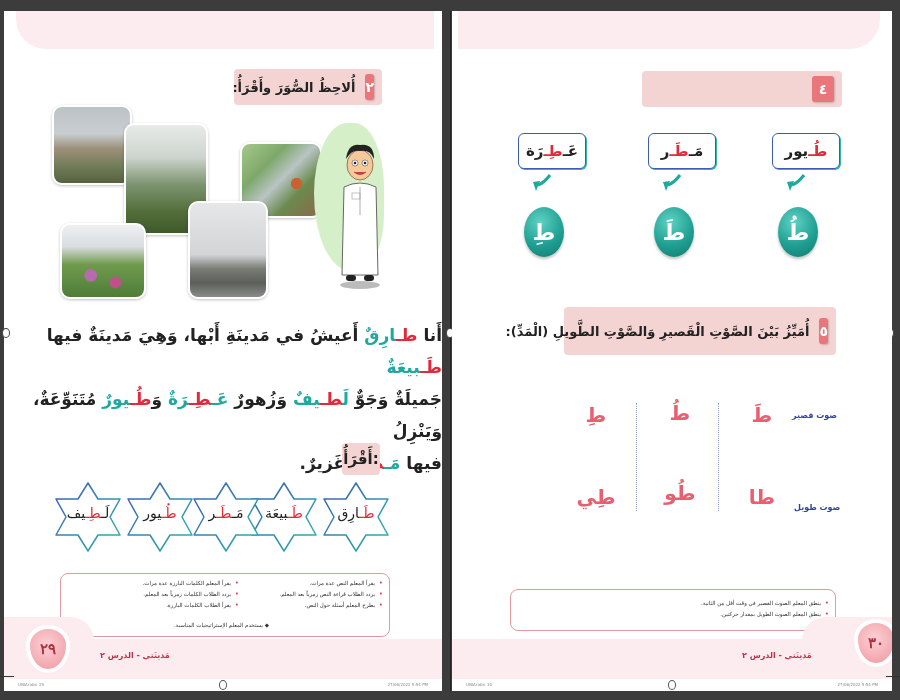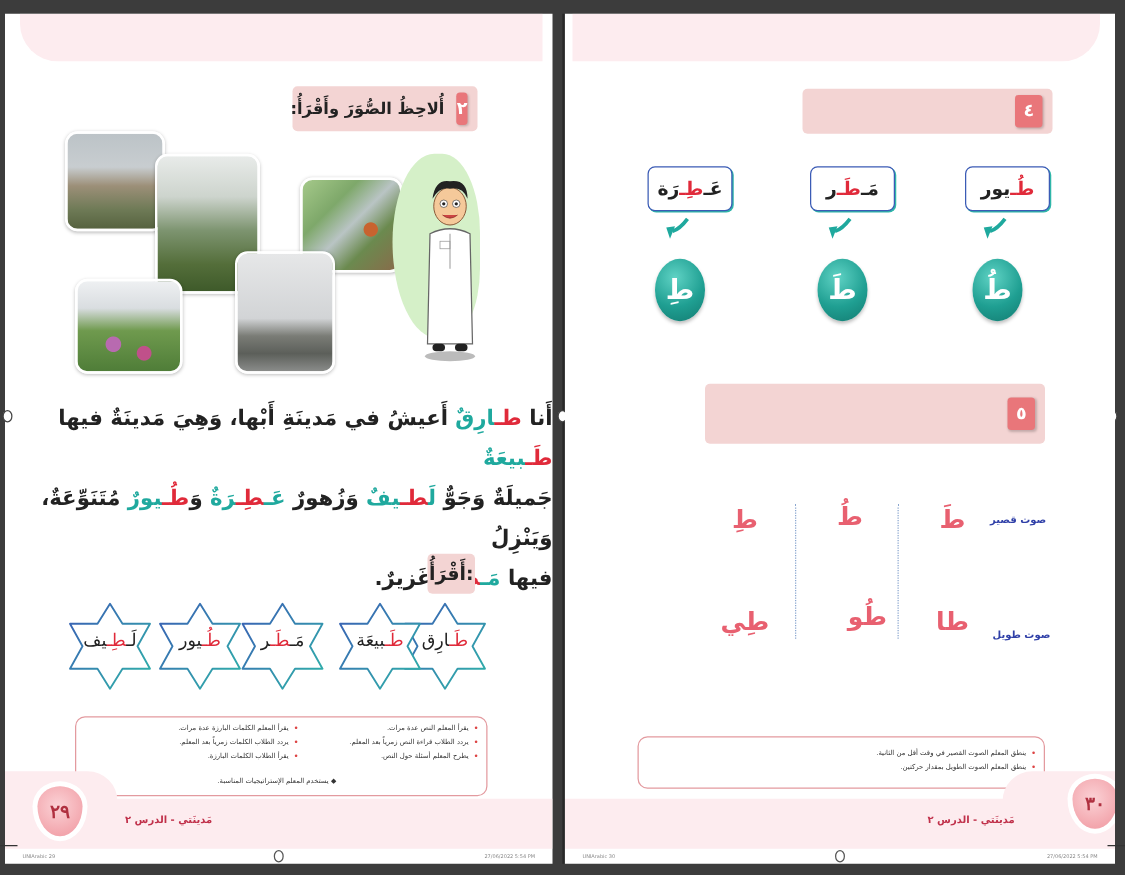--- a/index.html
+++ b/index.html
@@ -116,21 +116,21 @@
             <defs>
               <linearGradient id="sg0" x1="0" y1="0" x2="1" y2="1">
                 <stop offset="0" stop-color="#3b5bb5"></stop>
                 <stop offset="1" stop-color="#2fb6a9"></stop>
               </linearGradient>
             </defs>
             <path d="M38 4 L48 20 L70 20 L60 38 L70 56 L48 56 L38 72 L28 56 L6 56 L16 38 L6 20 L28 20 Z" fill="#fff" stroke="url(#sg0)" stroke-width="1.5" stroke-linejoin="round"></path>
           </svg>
           <div class="star-word"><span></span><span class="red">طَـ</span><span>ارِق</span></div>
         </div>
-        <div class="star" style="left: 262px; top: 468px;">
+        <div class="star" style="left: 242px; top: 468px;">
           <svg width="76" height="76" viewBox="0 0 76 76">
             <defs>
               <linearGradient id="sg1" x1="0" y1="0" x2="1" y2="1">
                 <stop offset="0" stop-color="#3b5bb5"></stop>
                 <stop offset="1" stop-color="#2fb6a9"></stop>
               </linearGradient>
             </defs>
             <path d="M38 4 L48 20 L70 20 L60 38 L70 56 L48 56 L38 72 L28 56 L6 56 L16 38 L6 20 L28 20 Z" fill="#fff" stroke="url(#sg1)" stroke-width="1.5" stroke-linejoin="round"></path>
           </svg>
           <div class="star-word"><span></span><span class="red">طَـ</span><span>بيعَة</span></div>
@@ -241,34 +241,35 @@
         </div>
         <div class="arrow" style="left: 78px; top: 162px;"><svg width="22" height="22" viewBox="0 0 22 22">
             <path d="M20 2 Q14 10 8 12" stroke="#1fa99e" stroke-width="3" fill="none"></path>
             <path d="M3 9 L10 8 L6 18 Z" fill="#1fa99e"></path>
           </svg></div>
         <div class="letter-disc" style="left: 72px; top: 196px;">طِ</div>
       </div>
 
     <div class="heading-box" style="left:112px; top:296px; width:272px; height:48px;">
       <div class="heading-num">٥</div>
+      <div class="heading-text">أُمَيِّزُ بَيْنَ الصَّوْتِ الْقَصيرِ وَالصَّوْتِ الطَّويلِ (الْمَدِّ):</div>
     </div>
 
     <div class="sound-label" style="left:340px; top:400px;">صوت قصير</div>
     <div class="sound-label" style="left:342px; top:492px;">صوت طويل</div>
 
     <div class="dotted-col" style="left:266px; top:392px; height:108px;"></div>
     <div class="dotted-col" style="left:184px; top:392px; height:108px;"></div>
 
     <div class="sound-cell" style="left:290px; top:392px;">طَ</div>
     <div class="sound-cell" style="left:208px; top:390px;">طُ</div>
     <div class="sound-cell" style="left:124px; top:392px;">طِ</div>
 
     <div class="sound-cell" style="left:290px; top:474px;">طا</div>
-    <div class="sound-cell" style="left:222px; top:470px;">طُو</div>
+    <div class="sound-cell" style="left:208px; top:470px;">طُو</div>
     <div class="sound-cell" style="left:124px; top:474px;">طِي</div>
 
     <div class="notes-box" style="left:58px; top:578px; width:326px; height:42px;">
       <ul style="position:absolute; right:6px; top:8px;">
         <li>ينطق المعلم الصوت القصير في وقت أقل من الثانية.</li>
         <li>ينطق المعلم الصوت الطويل بمقدار حركتين.</li>
       </ul>
     </div>
 
     <div class="bottom-band-curve"></div>

